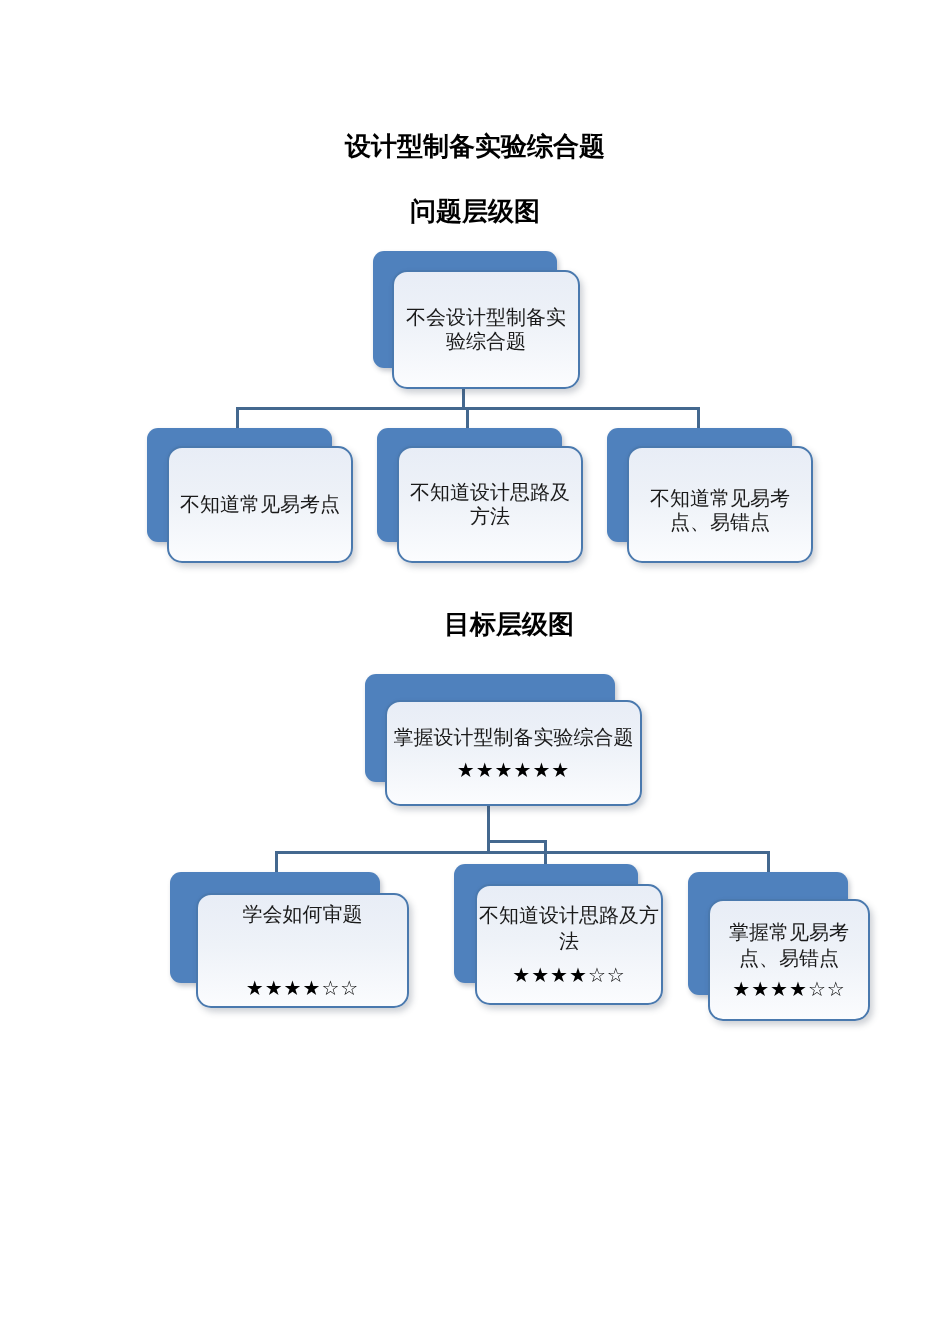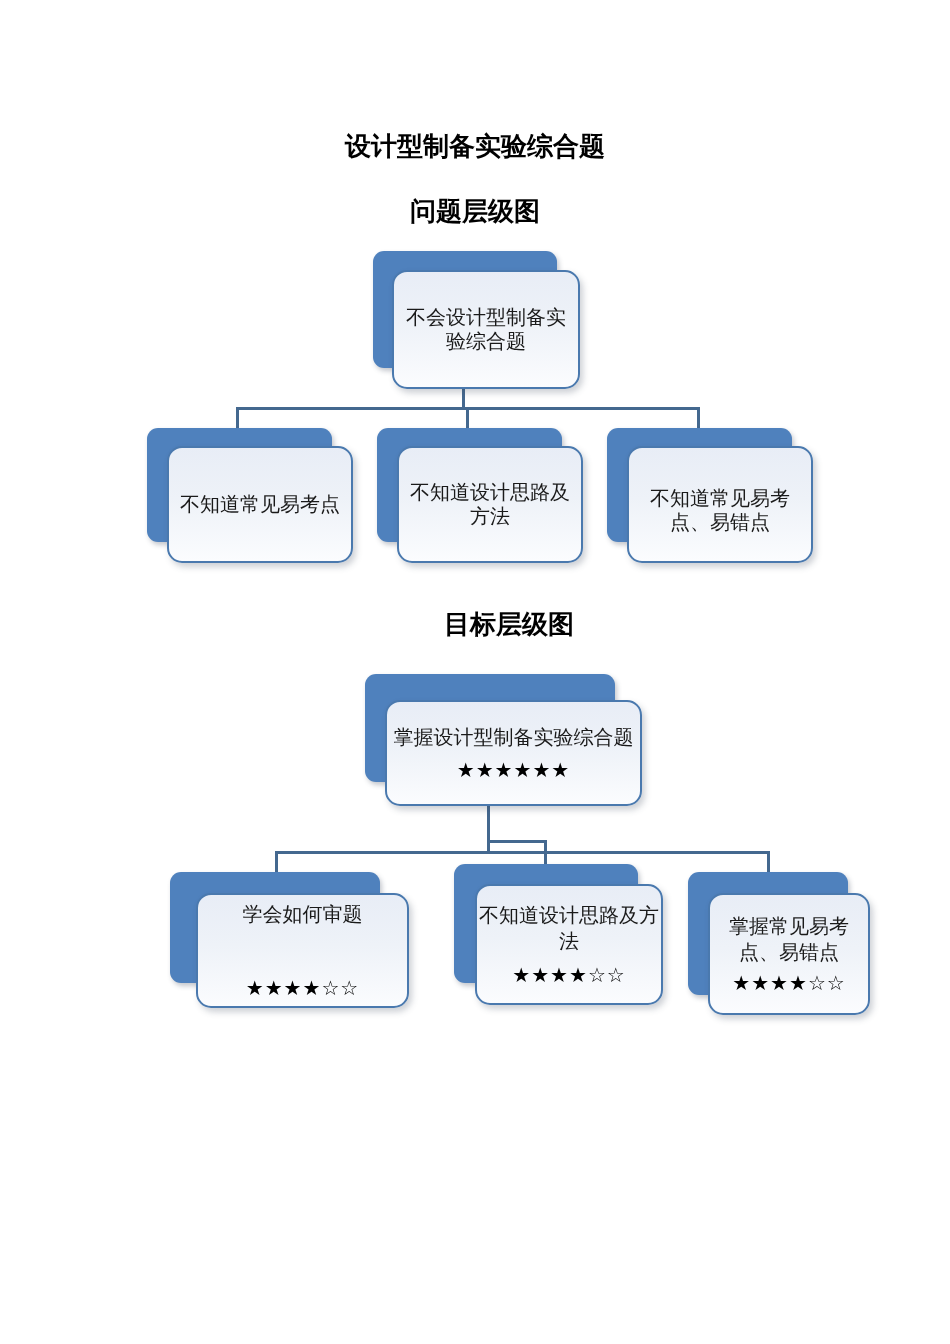--- a/index.html
+++ b/index.html
@@ -106,19 +106,19 @@
   <div class="node" style="left:454px;top:864px;">
     <div class="back" style="left:0;top:0;width:184px;height:119px;"></div>
     <div class="front" style="left:21px;top:20px;width:188px;height:121px;padding:0 2px;">
       <div class="label-sm" style="max-width:182px;">不知道设计思路及方法</div>
       <div class="stars">★★★★☆☆</div>
     </div>
   </div>
 
   <div class="node" style="left:688px;top:872px;">
     <div class="back" style="left:0;top:0;width:160px;height:123px;"></div>
-    <div class="front" style="left:20px;top:21px;width:162px;height:122px;padding:0 14px;">
+    <div class="front" style="left:20px;top:27px;width:162px;height:122px;padding:0 14px;">
       <div class="label-sm" style="max-width:128px;">掌握常见易考点、易错点</div>
       <div class="stars" style="margin-top:6px;">★★★★☆☆</div>
     </div>
   </div>
 
 </div>
 
 </body></html>

